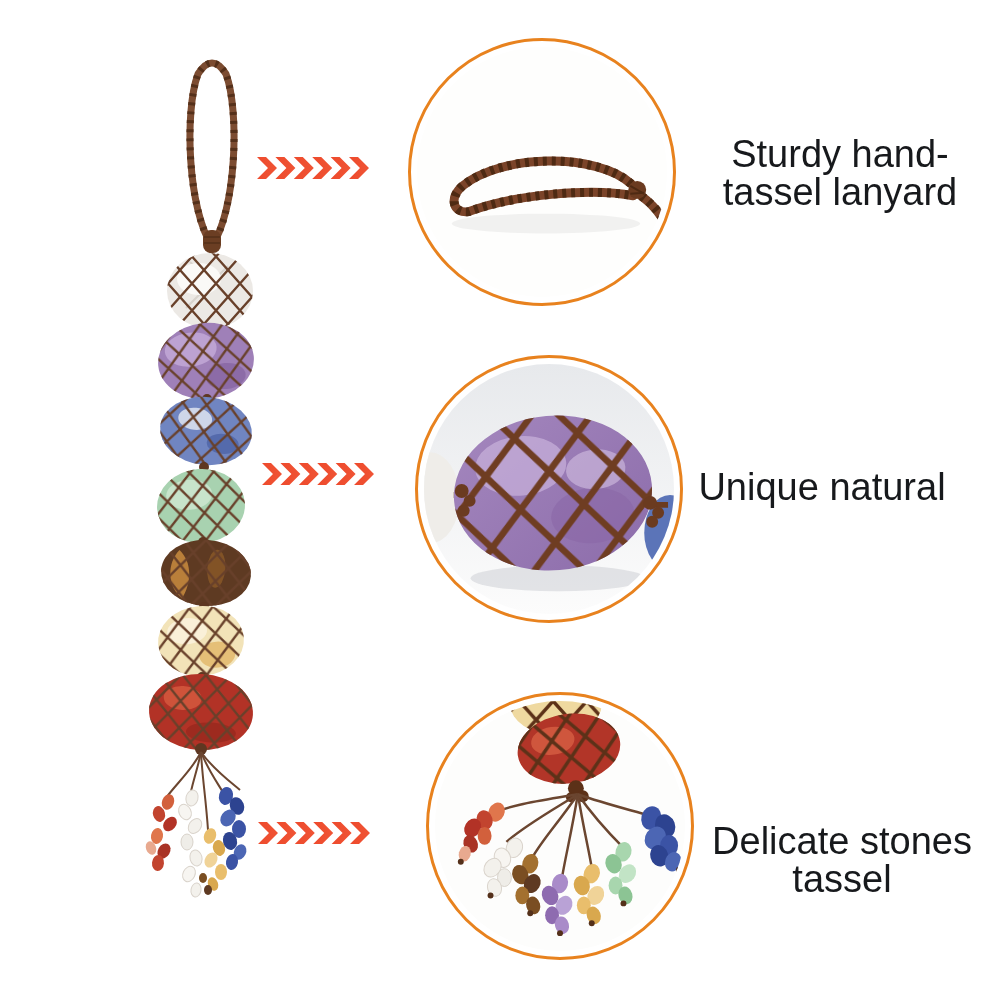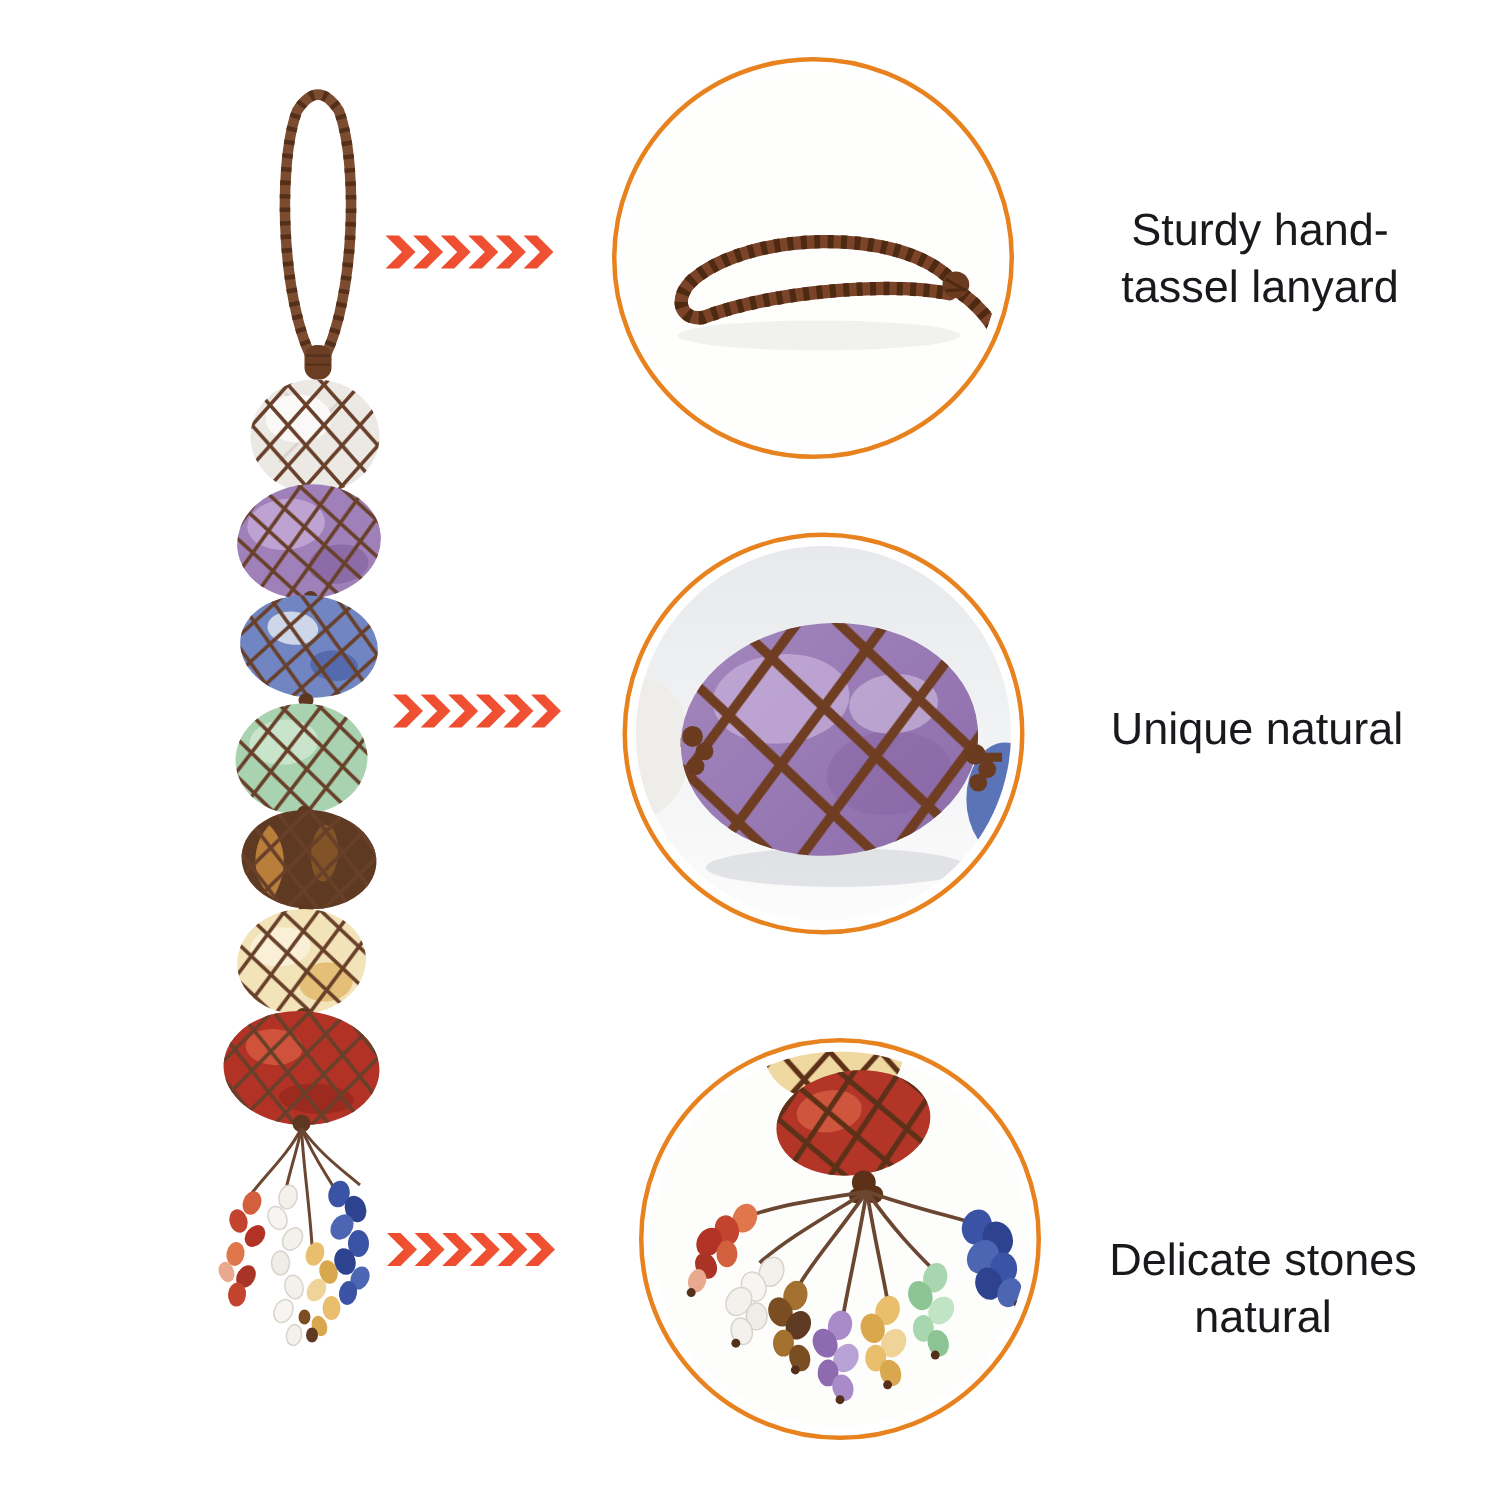--- a/index.html
+++ b/index.html
@@ -13,21 +13,21 @@
   .callout-circle{
     position:absolute;box-sizing:border-box;border-radius:50%;
     border:3px solid var(--accent,#E8821E);background:#fff;padding:6px;
   }
   .callout-circle .ph{
     width:100%;height:100%;border-radius:50%;overflow:hidden;position:relative;background:#fff;
   }
   .callout-circle .ph svg{width:100%;height:100%;}
   .label{
     position:absolute;width:300px;text-align:center;
-    color:var(--text-color,#17191C);font-size:30px;line-height:38px;font-weight:400;
+    color:var(--text-color,#17191C);font-size:38px;line-height:38px;font-weight:400;
   }
 </style>
 </head>
 <body>
 
 <div class="canvas">
 
   <svg class="abs" style="left:130px;top:40px" width="180" height="880" viewBox="130 40 180 880">
     <defs>
       <pattern id="netP" width="24" height="27" patternUnits="userSpaceOnUse">
@@ -365,22 +365,22 @@
         </g>
       </svg>
     </div>
   </div>
 
   <div class="label" style="left:690px;top:135px">
     <span>Sturdy hand-</span><br>
     <span>tassel lanyard</span>
   </div>
 
-  <div class="label" style="left:688px;top:468px">
+  <div class="label" style="left:672px;top:468px">
     <span>Unique natural</span><br>
   </div>
 
   <div class="label" style="left:692px;top:822px">
     <span>Delicate stones</span><br>
-    <span>natural</span>
+    <span>tassel</span>
   </div>
 
 </div>
 
 </body></html>

